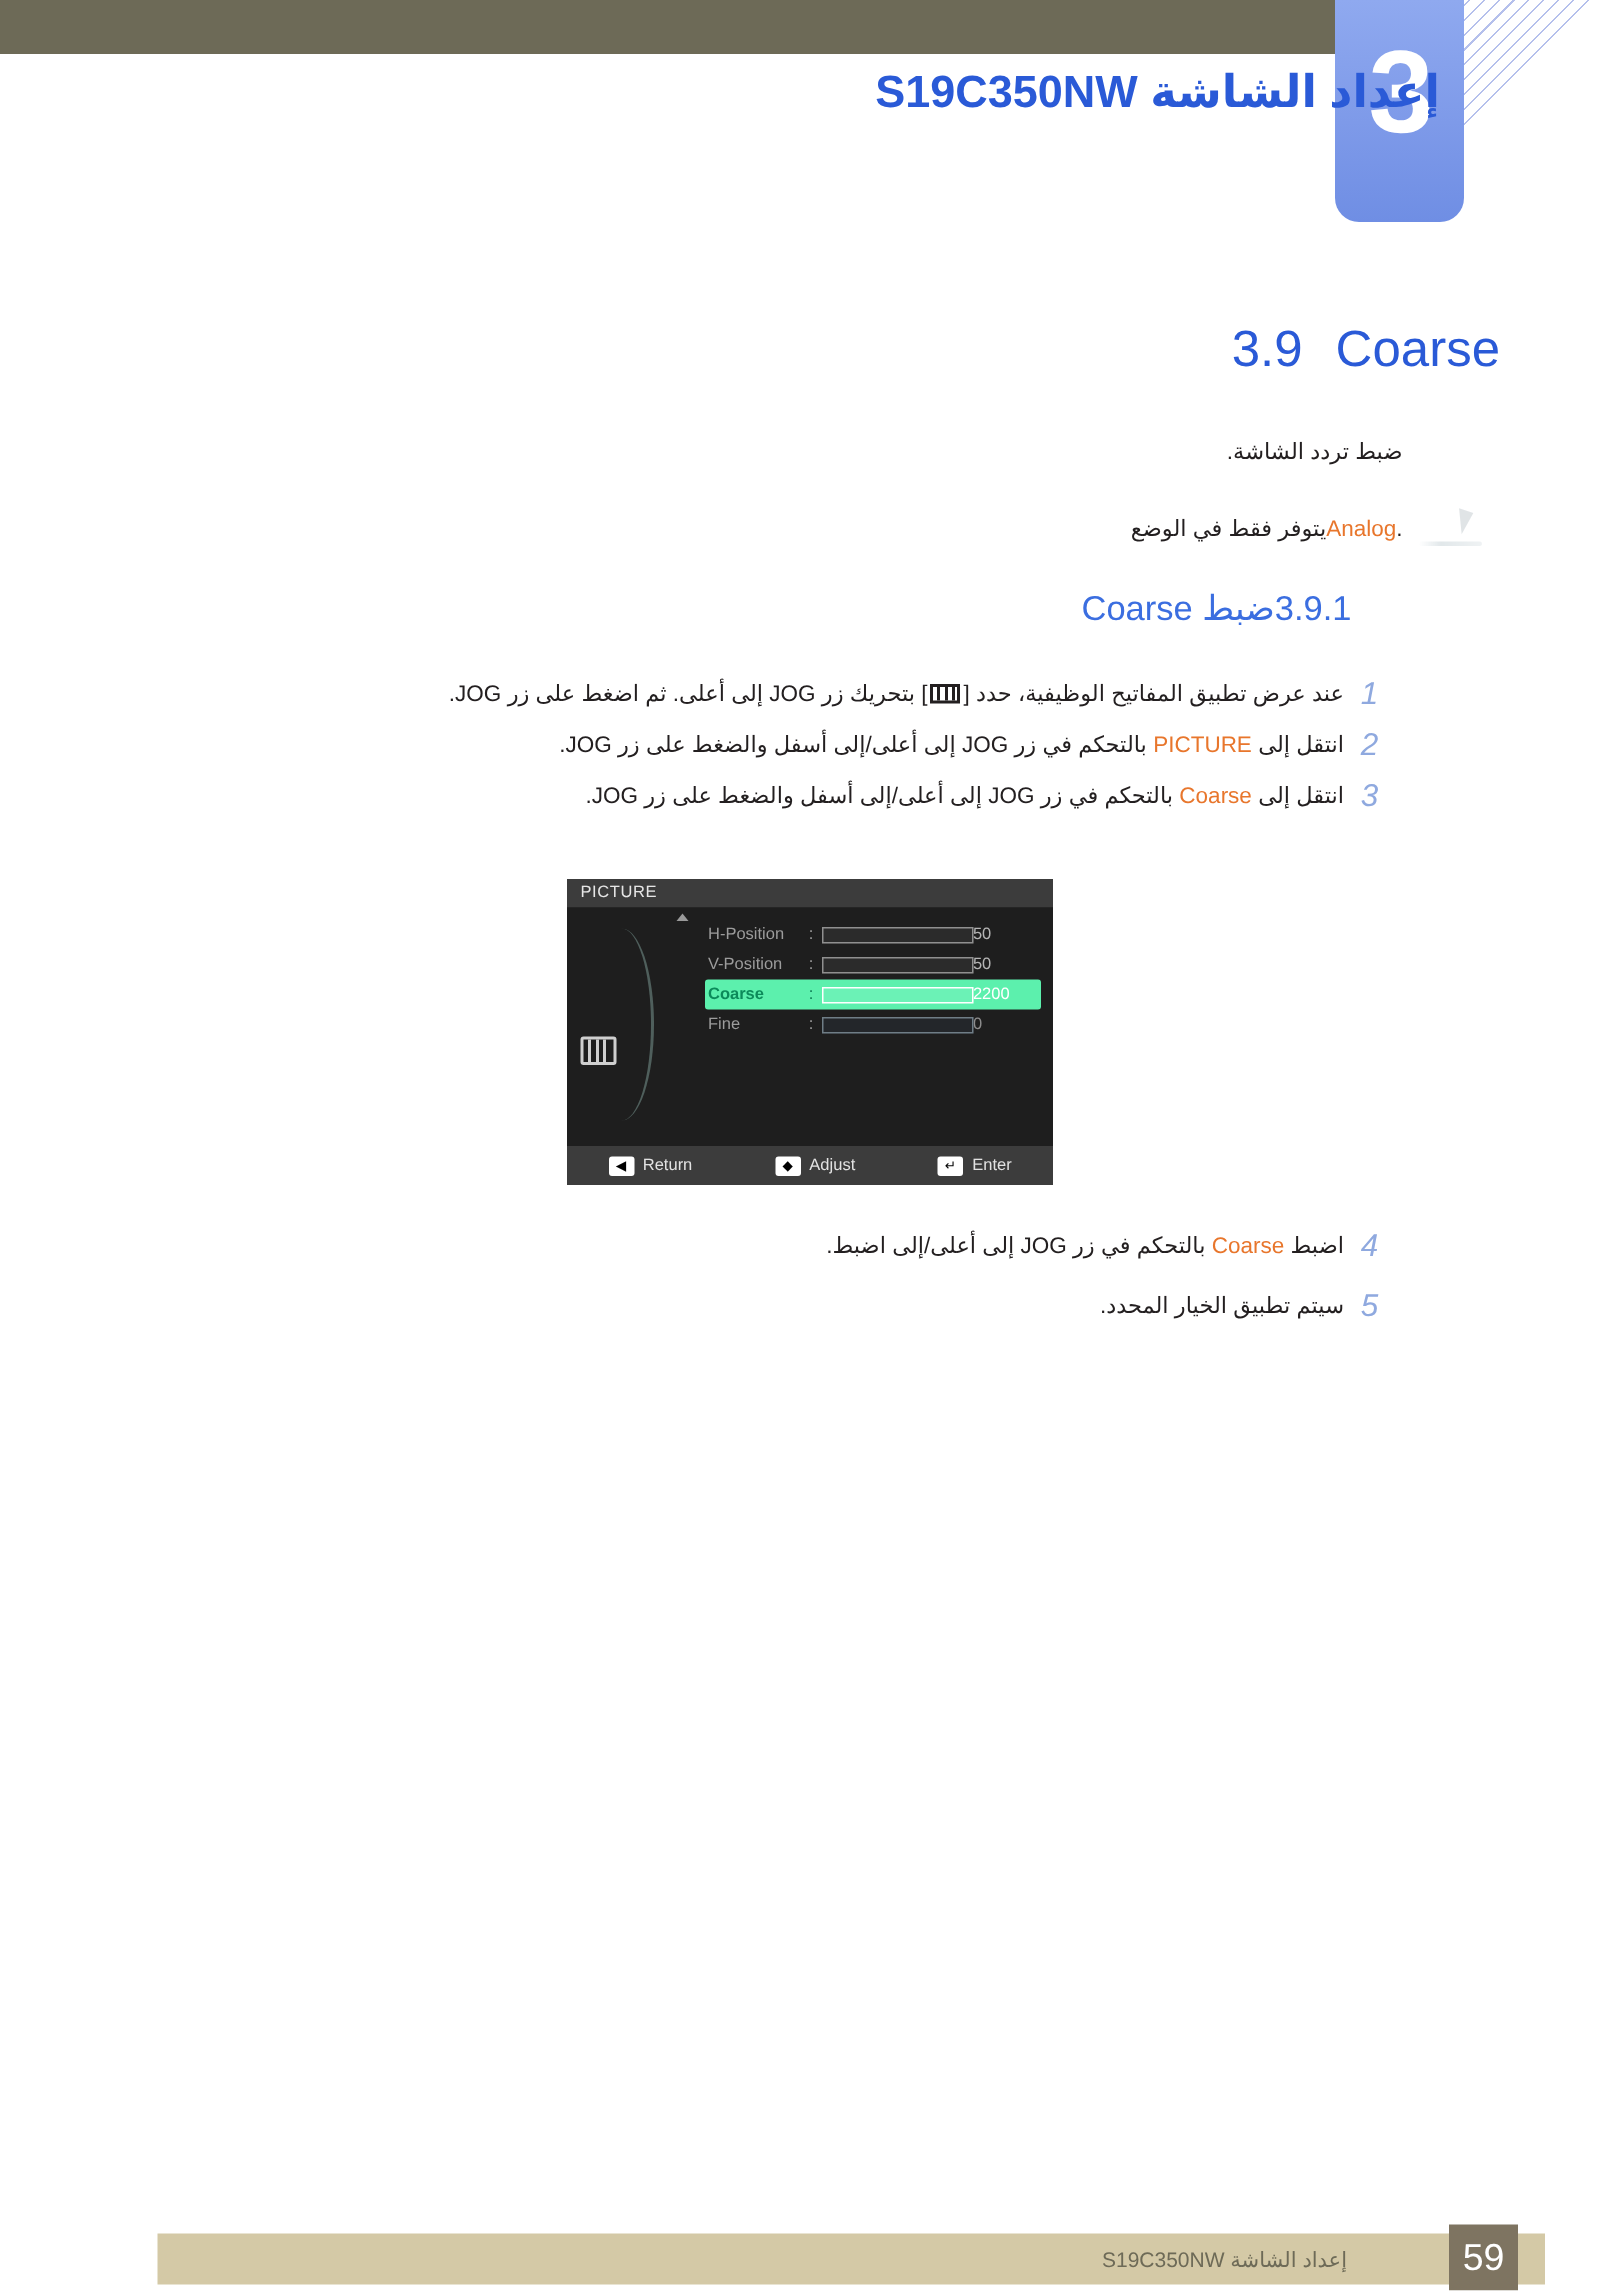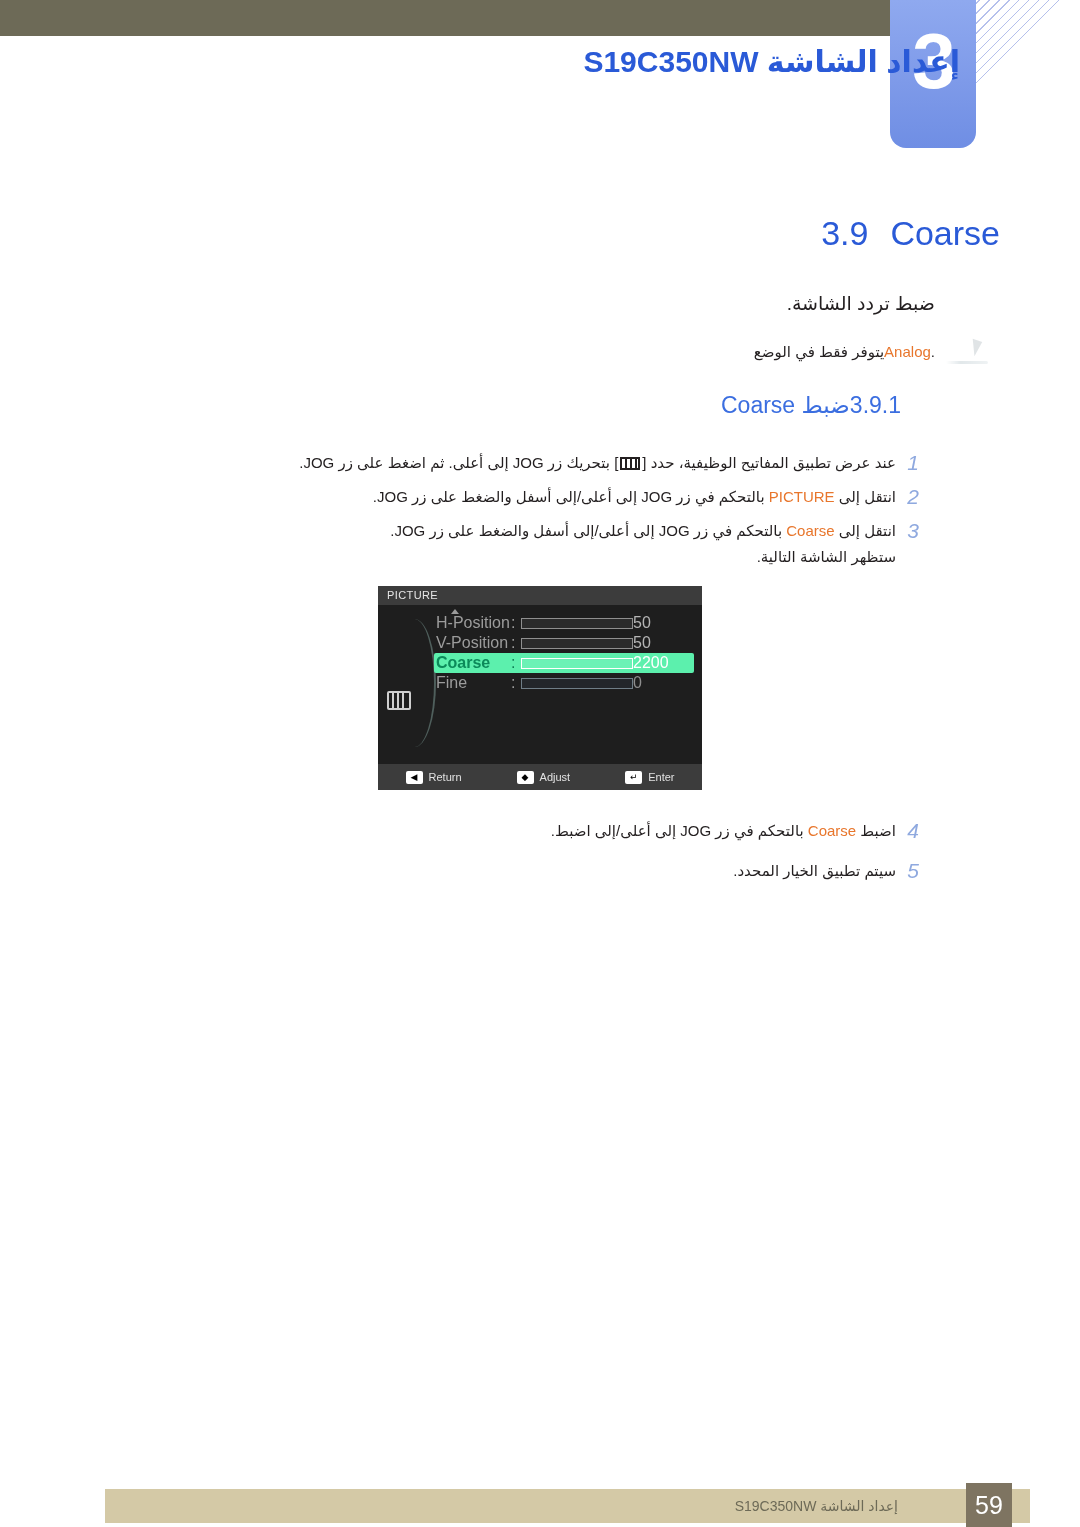--- a/index.html
+++ b/index.html
@@ -45,21 +45,21 @@
 
   .h2{
     position:absolute;right:80px;top:214px;
     direction:rtl;white-space:nowrap;
     font-size:34px;color:#2a5ad7;
   }
   .h2 .num{margin-left:0;margin-right:22px;text-align:right;}
 
   .intro{
     position:absolute;right:145px;top:292px;
-    direction:rtl;font-size:19px;color:#231f20;white-space:nowrap;
+    direction:rtl;font-size:15px;color:#231f20;white-space:nowrap;
   }
 
   .note{
     position:absolute;right:145px;top:343px;
     direction:rtl;font-size:15px;color:#231f20;white-space:nowrap;margin-left:28px;
   }
   .note .kw{color:#e8762c;}
   .note-icon{
     position:absolute;right:92px;top:340px;width:44px;height:30px;
     opacity:.30;
@@ -138,21 +138,22 @@
     background:
       linear-gradient(90deg,
         transparent 0 3px,#cfcfcf 3px 5px,
         transparent 5px 8px,#cfcfcf 8px 10px,
         transparent 10px 13px,#cfcfcf 13px 15px,transparent 15px);
   }
   .osd-rows{position:absolute;left:56px;top:8px;width:260px;}
   .osd-row{
     position:relative;height:20px;line-height:20px;
     display:flex;align-items:center;
-    font-size:16px;
+    font-size:11px;
+    margin-left:36px;
   }
   .osd-row .lbl{width:75px;color:#9c9c9c;padding-left:2px;}
   .osd-row .colon{width:10px;color:#9c9c9c;}
   .osd-row .bar{
     position:relative;width:112px;height:11px;
     border:1px solid #8f8f8f;box-sizing:border-box;background:#2b2b2b;
   }
   .osd-row .bar .fill{height:100%;background:#9d9d9d;}
   .osd-row .val{width:44px;text-align:left;color:#b5b5b5;padding-right:6px;}
 
@@ -236,21 +237,20 @@
       <div class="idx">2</div>
       <div class="txt">
         <span>انتقل إلى </span><span class="kw">PICTURE</span><span> بالتحكم في زر JOG إلى أعلى/إلى أسفل والضغط على زر JOG.</span>
       </div>
     </div>
 
     <div class="step">
       <div class="idx">3</div>
       <div class="txt">
         <span>انتقل إلى </span><span class="kw">Coarse</span><span> بالتحكم في زر JOG إلى أعلى/إلى أسفل والضغط على زر JOG.</span>
-        <span class="sub">ستظهر الشاشة التالية.</span>
       </div>
     </div>
 
   </div>
 
   <div class="osd">
     <div class="osd-title">PICTURE</div>
     <div class="osd-body">
       <div class="osd-caret"></div>
       <div class="osd-arc"></div>

